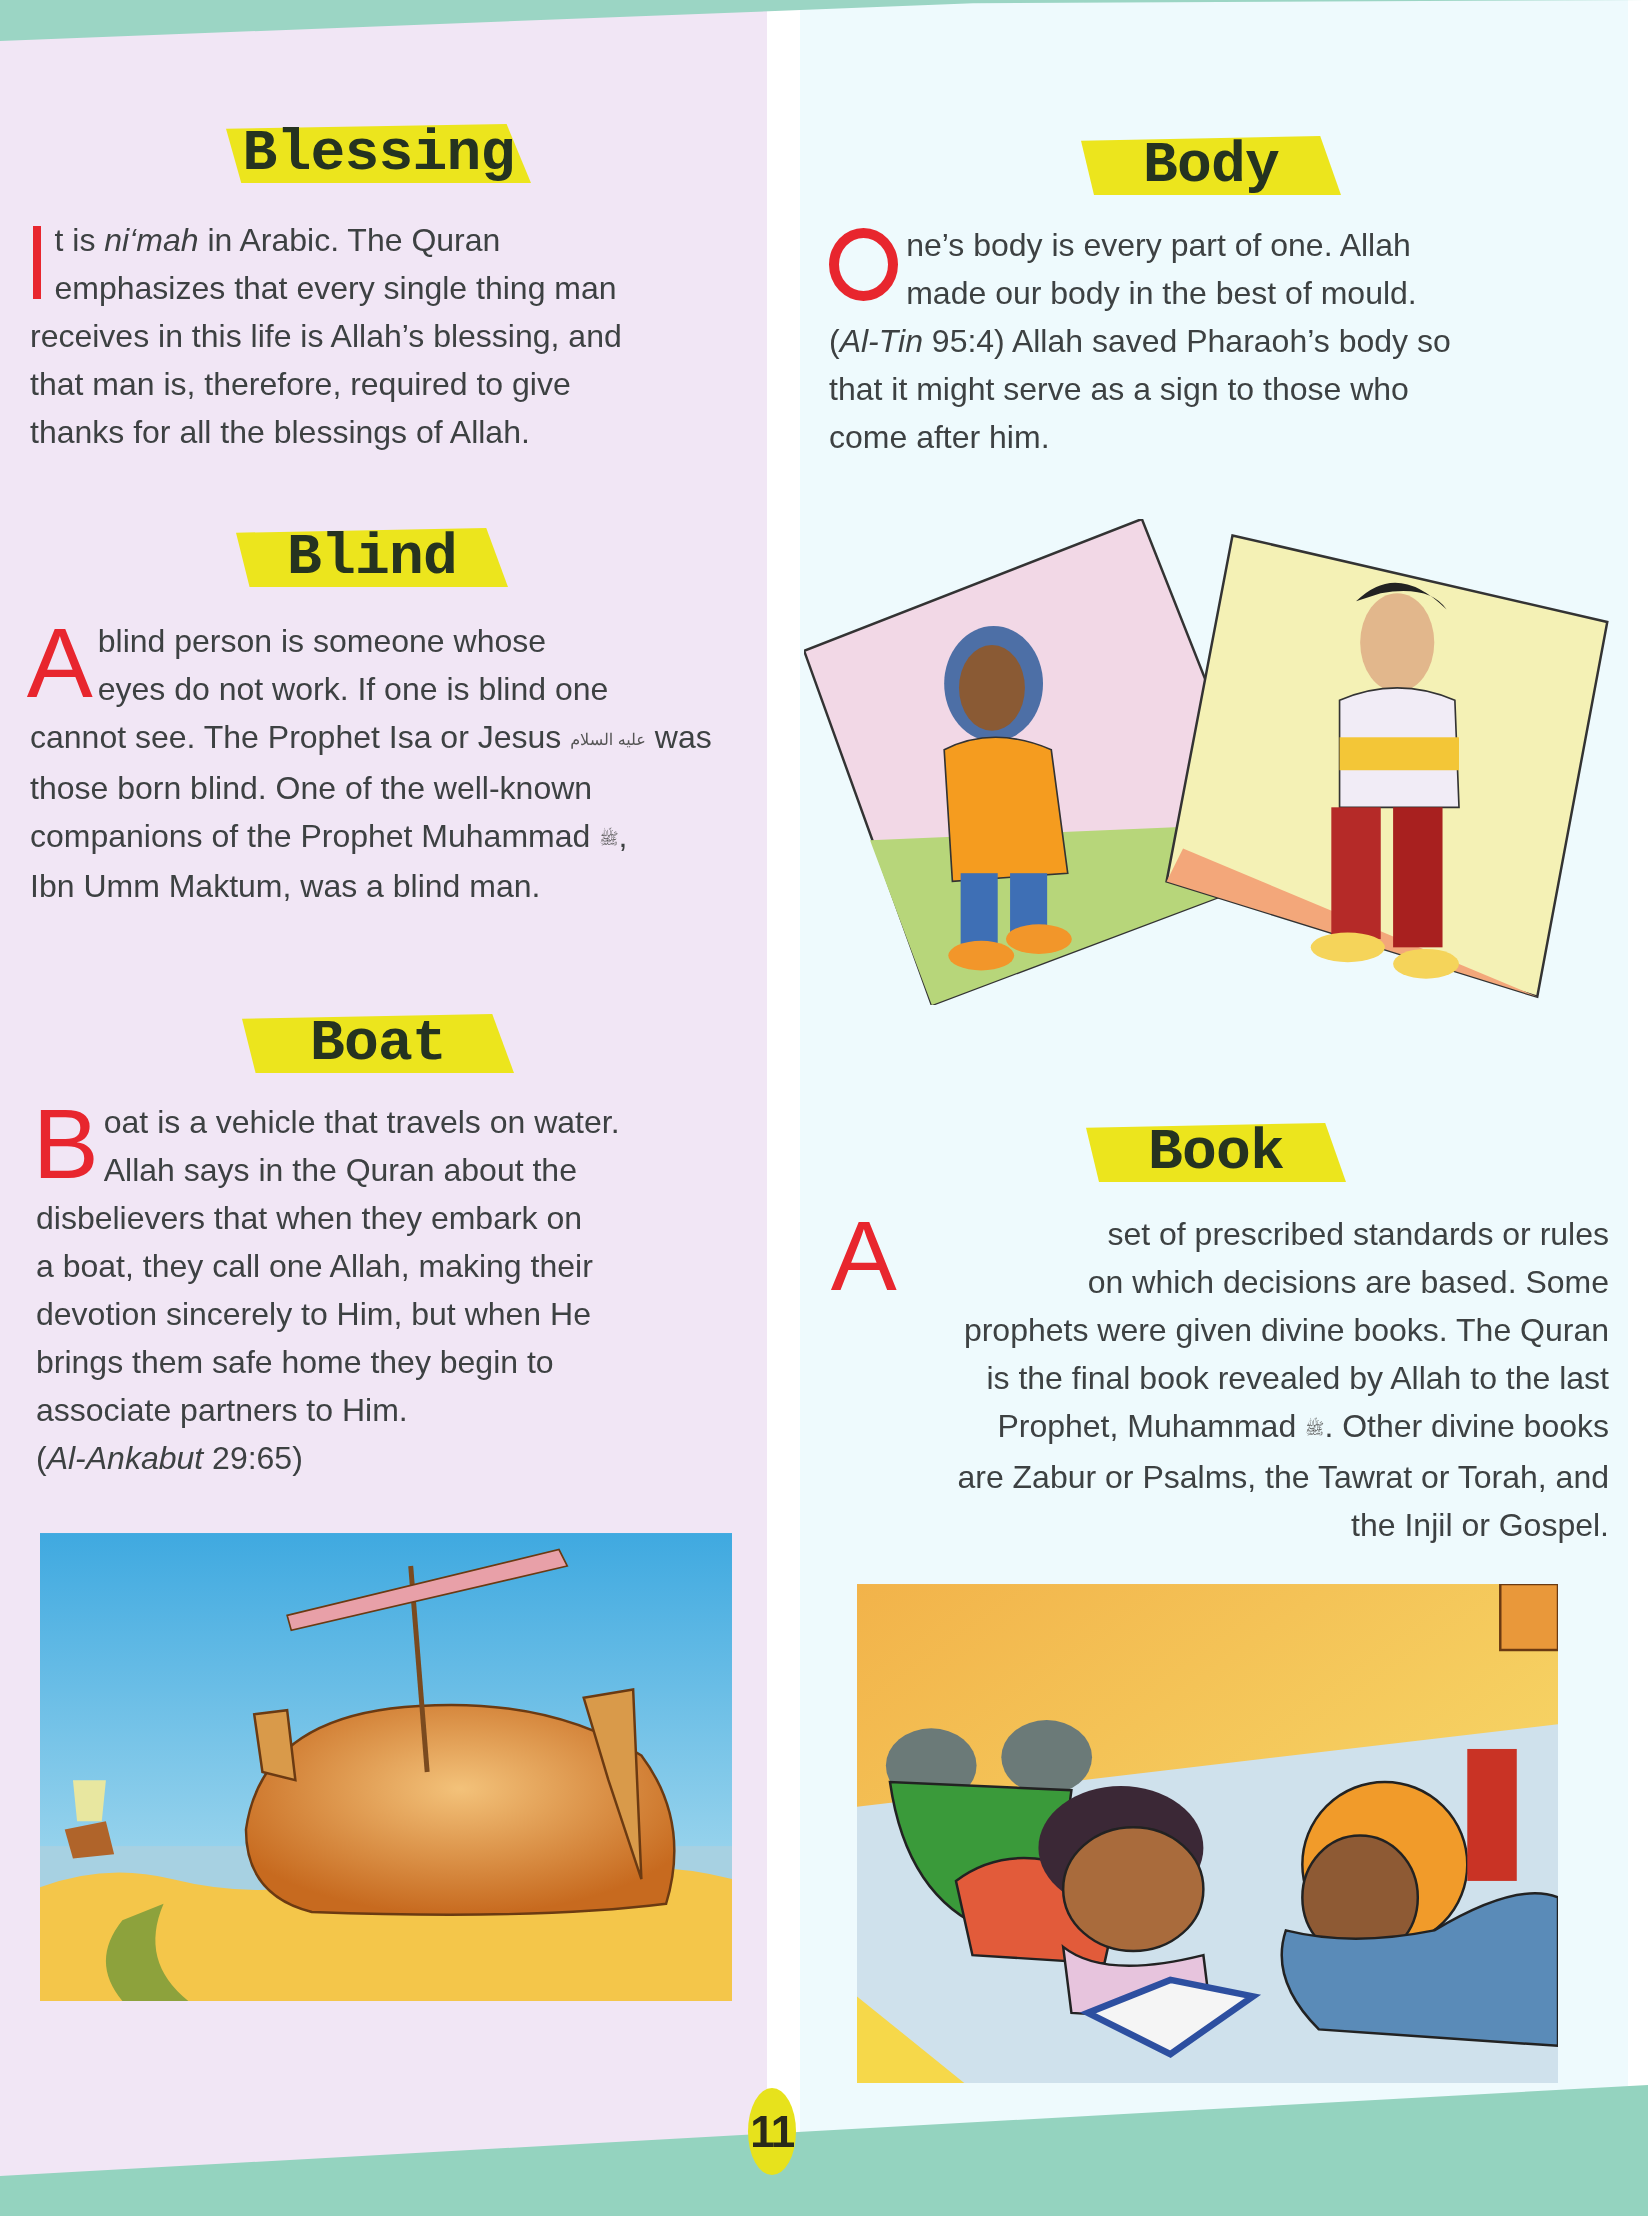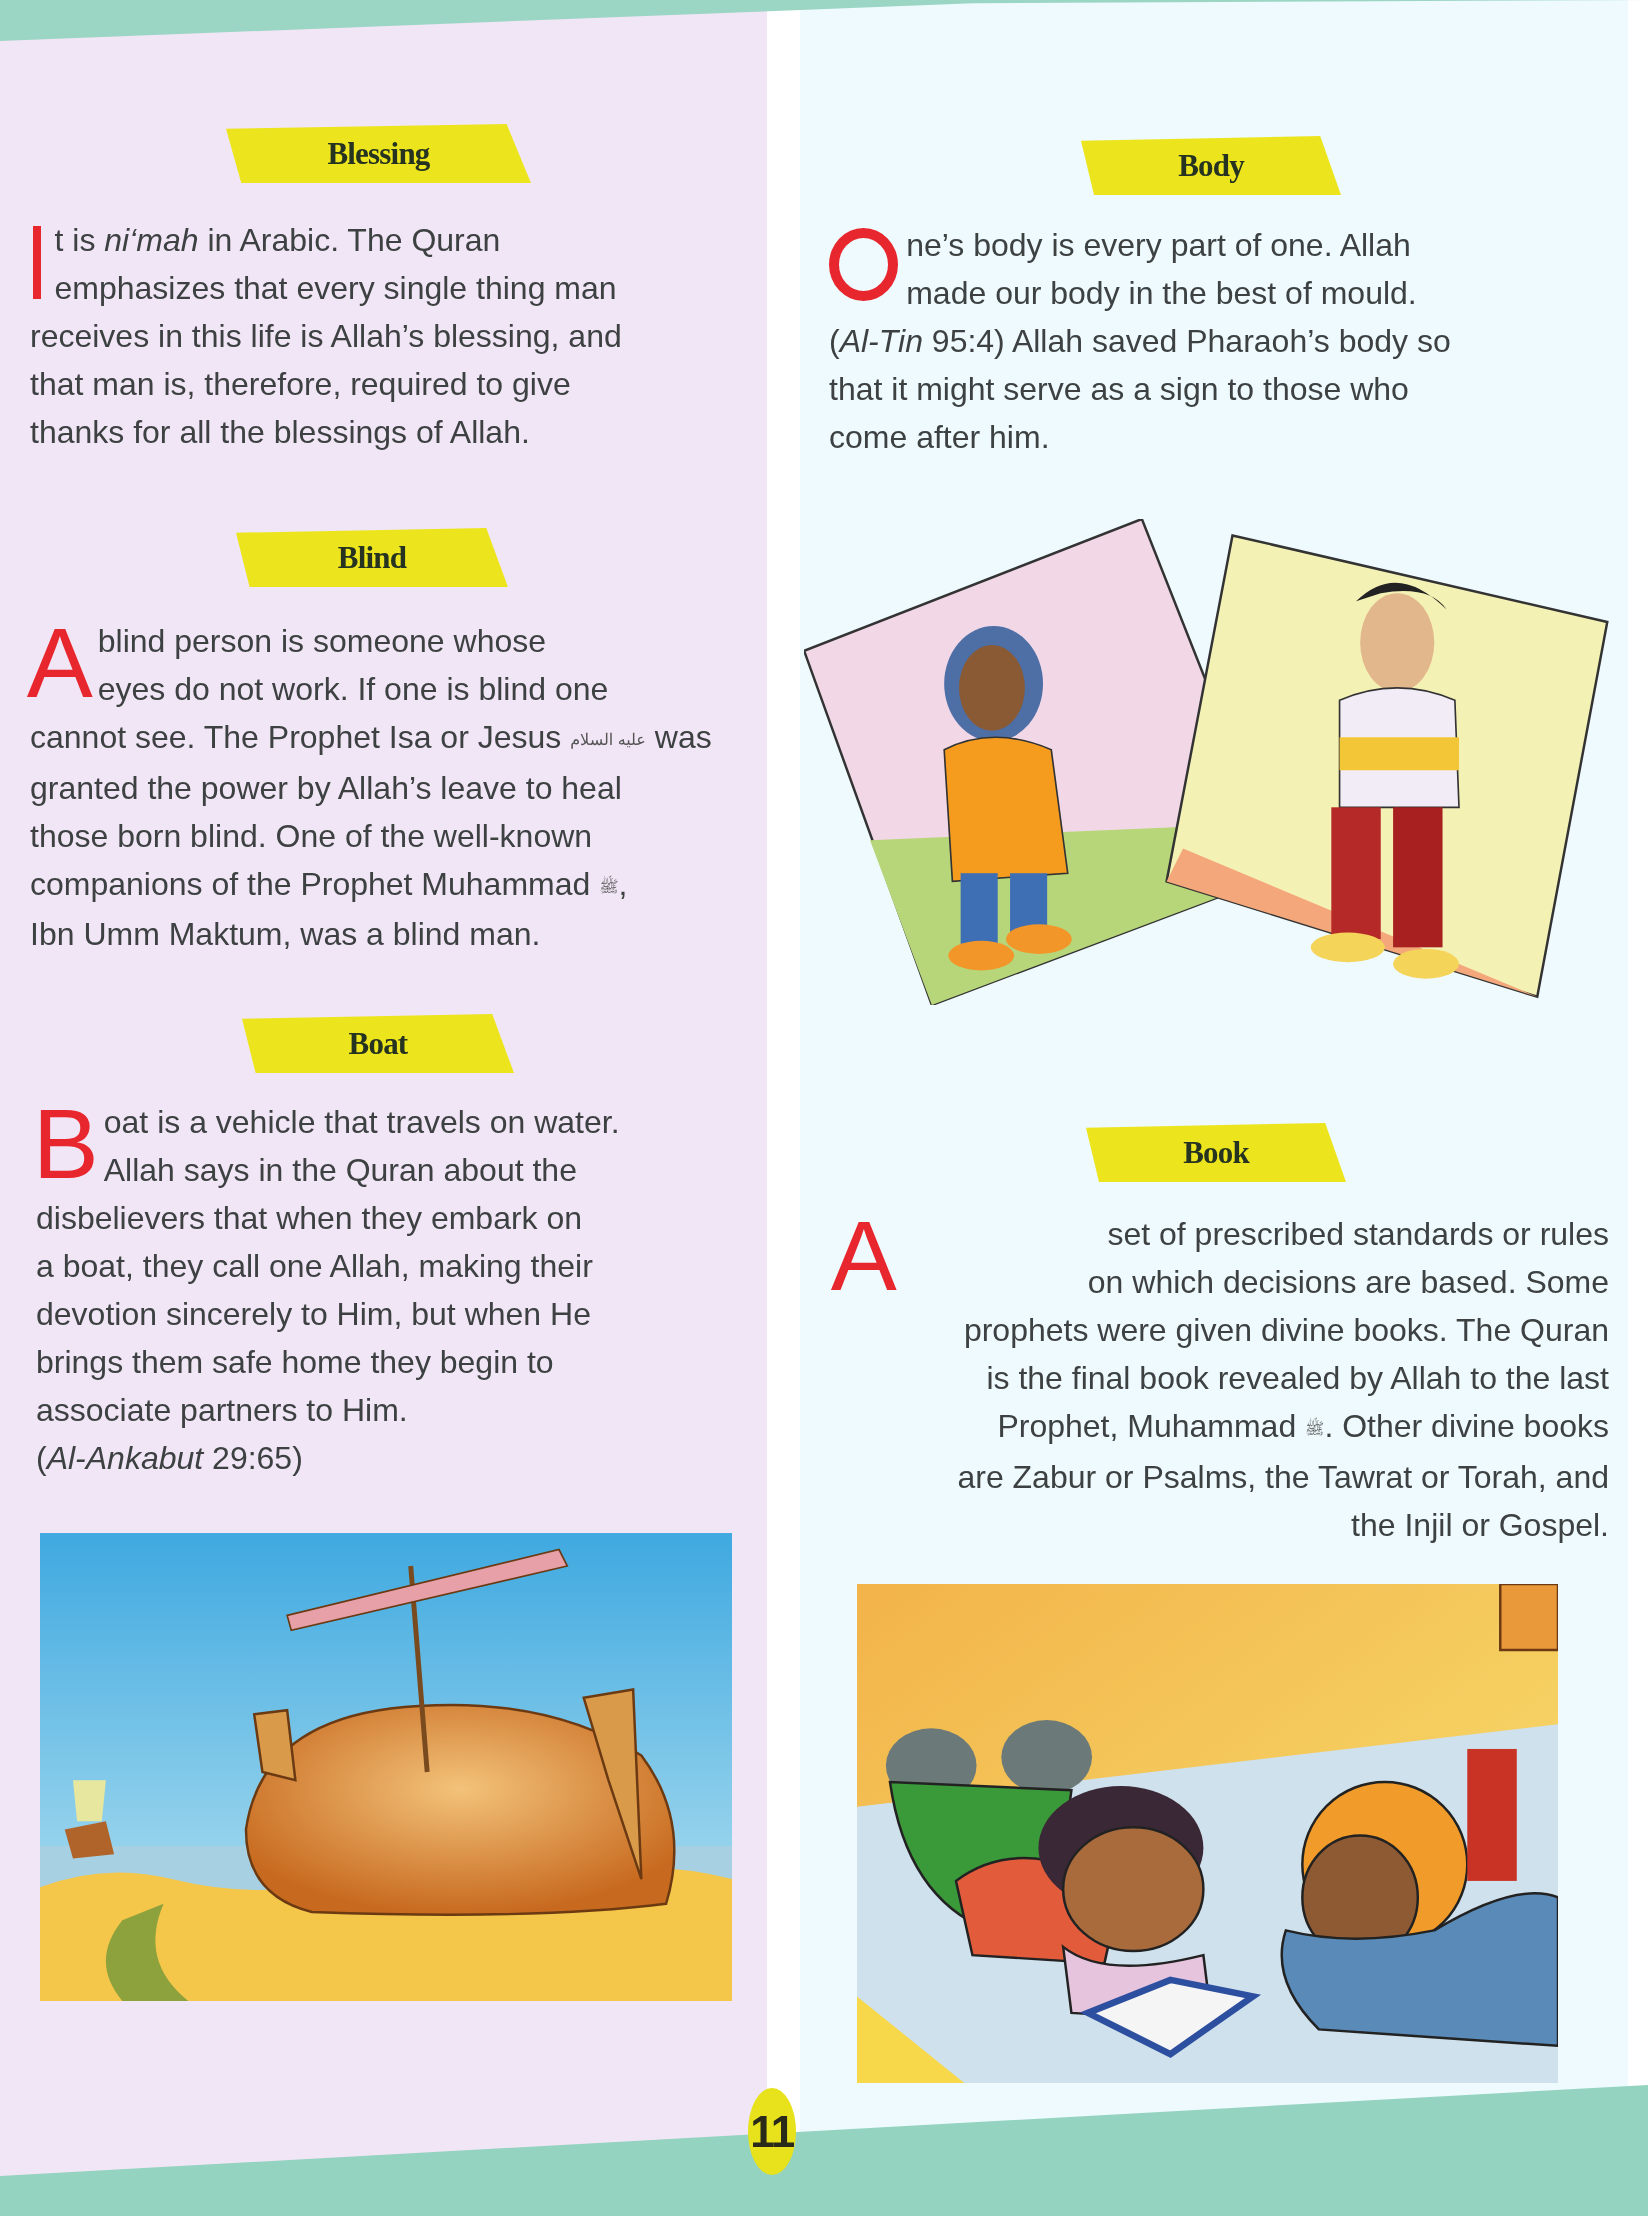--- a/index.html
+++ b/index.html
@@ -9,21 +9,21 @@
   .panel-right{position:absolute;left:800px;top:0;width:828px;height:2216px;background:#eefafd;}
   .band-top{position:absolute;left:0;top:0;width:1648px;height:49px;background:#9bd5c4;
     clip-path:polygon(0 0,100% 0,100% 0,973px 3.3px,0 41px);}
   .band-bottom{position:absolute;left:0;top:2085px;width:1648px;height:131px;background:#94d3bf;
     clip-path:polygon(0 91px,1648px 0,1648px 131px,0 131px);}
   .page-num{position:absolute;left:748px;top:2088px;width:48px;height:87px;border-radius:50%;background:#e7e21c;
     display:flex;align-items:center;justify-content:center;font-family:"Liberation Sans",sans-serif;font-weight:bold;font-size:44px;color:#2a2a1a;letter-spacing:-1.6px;}
   .entry{position:absolute;}
   .title-tag{position:relative;display:flex;align-items:center;justify-content:center;height:59px;}
   .title-tag .bg{position:absolute;inset:0;background:#ece51d;clip-path:polygon(0 8%,92% 0,100% 100%,5% 100%);}
-  .title-tag span{position:relative;font-family:Liberation Serif, serif;font-weight:bold;font-size:31px;color:#253320;letter-spacing:-0.8px;}
+  .title-tag span{position:relative;font-family:Liberation Mono, monospace;font-weight:bold;font-size:58px;color:#253320;letter-spacing:-0.8px;}
   .body-text{font-family:"Liberation Sans",sans-serif;font-size:32px;line-height:48px;color:#3d4142;margin-top:25px;}
   .dropcap{float:left;font-family:"Liberation Sans",sans-serif;color:#e8262e;font-size:99px;line-height:82px;margin:5px 5px 0 -3.3px;}
   .dropcap.bar{width:8.2px;height:73px;background:#e8262e;margin:10px 13px 0 3.3px;font-size:0;}
   .dropcap.ring{width:69px;height:73px;border:10px solid #e8262e;border-radius:50%;box-sizing:border-box;font-size:0;margin:6.6px 8.2px 0 0;}
   .line{display:block;white-space:nowrap;}
   em{font-style:italic;}
   .pbuh{font-size:16px;color:#555;vertical-align:middle;}
   .illus{position:absolute;overflow:hidden;}
 </style>
 </head>
@@ -53,21 +53,20 @@
   <div class="entry" style="left:30px;top:528px;width:725px;">
     <div class="title-tag" style="width:272px;margin-left:206px;">
       <div class="bg"></div>
       <span>Blind</span>
     </div>
     <div class="body-text" style="margin-top:30px;">
       <span class="dropcap">A</span>
     <span class="line">blind person is someone whose</span>
         <span class="line">eyes do not work. If one is blind one</span>
         <span class="line">cannot see. The Prophet Isa or Jesus <span class="pbuh">عليه السلام</span> was</span>
-        <span class="line">granted the power by Allah’s leave to heal</span>
         <span class="line">those born blind. One of the well-known</span>
         <span class="line">companions of the Prophet Muhammad <span class="pbuh">ﷺ</span>,</span>
         <span class="line">Ibn Umm Maktum, was a blind man.</span>
       </div>
   </div>
 
   <div class="entry" style="left:36px;top:1014px;width:725px;">
     <div class="title-tag" style="width:272px;margin-left:206px;">
       <div class="bg"></div>
       <span>Boat</span>

